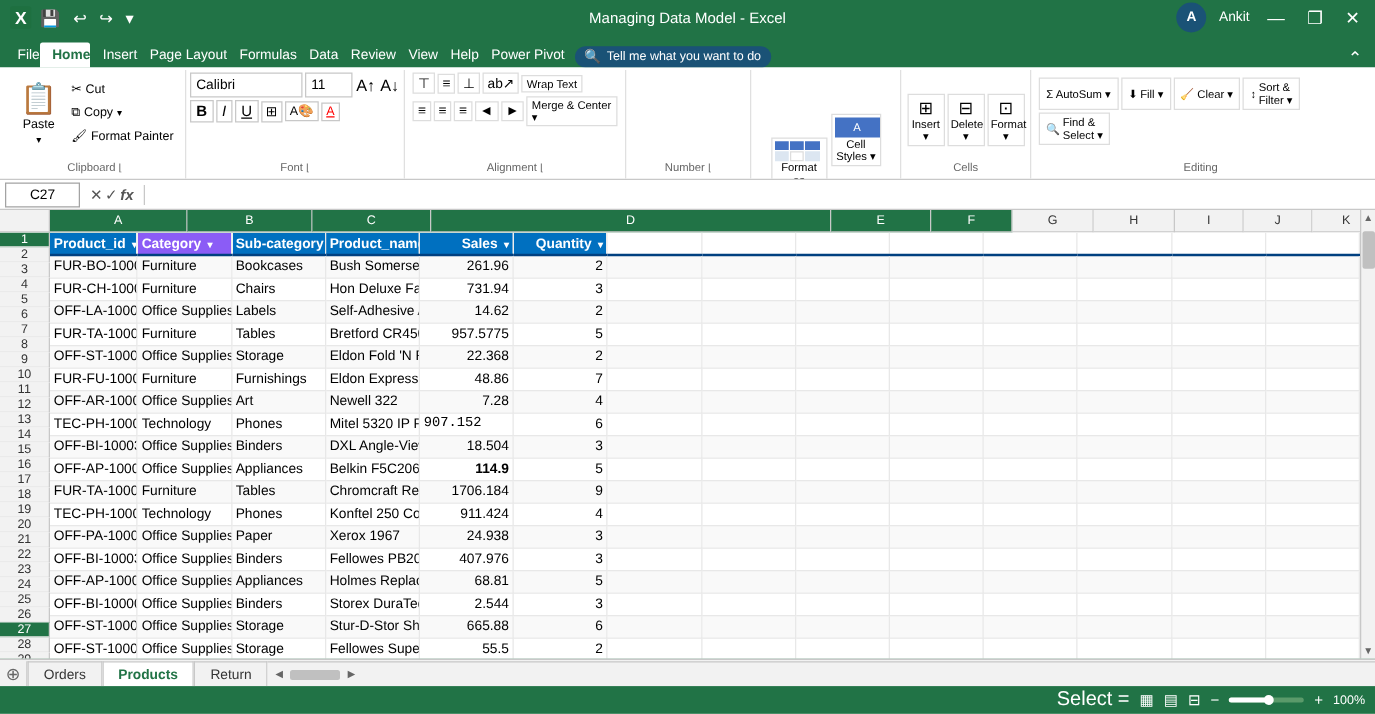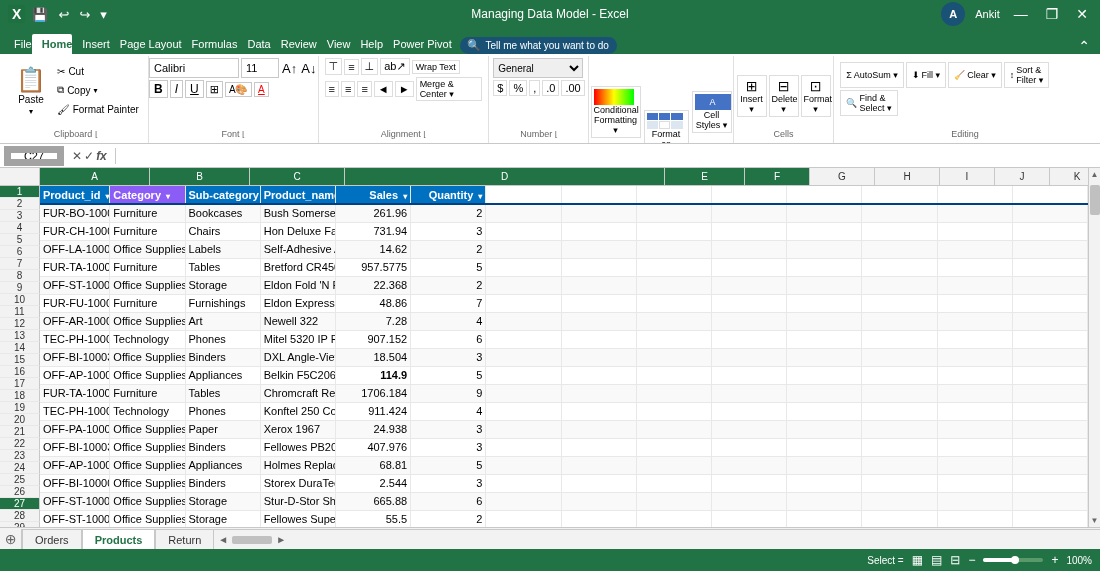--- a/index.html
+++ b/index.html
@@ -108,21 +108,21 @@
 
     
     .formula-bar {
       display: flex;
       align-items: center;
       border-bottom: 1px solid #c8c8c8;
       height: 24px;
       background: #fff;
     }
     .name-box {
-      border: 7px solid #a3a3a3;
+      border: 1px solid #a3a3a3;
       width: 60px;
       height: 20px;
       font-size: 11px;
       padding: 1px 4px;
       margin: 2px 4px;
       text-align: center;
     }
     .formula-btns { display: flex; gap: 2px; align-items: center; padding: 0 4px; font-size: 12px; color: #555; }
     .formula-input { flex: 1; border: none; font-size: 11px; padding: 0 4px; outline: none; }
     .col-header {
@@ -334,43 +334,25 @@
           <span style="cursor:pointer; border:1px solid #ddd; padding:1px 3px;">≡</span>
           <span style="cursor:pointer; border:1px solid #ddd; padding:1px 3px;">◄</span>
           <span style="cursor:pointer; border:1px solid #ddd; padding:1px 3px;">►</span>
           <span style="cursor:pointer; border:1px solid #ddd; padding:1px 3px; font-size:9px;">Merge &amp; Center ▾</span>
         </div>
       </div>
       <div class="ribbon-group-label">Alignment <span style="font-size:8px;">⌊</span></div>
     </div>
 
     <div class="ribbon-group" style="min-width:100px;">
-      <div style="display:flex; flex-direction:column; gap:2px; flex:1;">
-        <div>
-          <select style="width:90px; font-size:10px; height:20px; border:1px solid #c8c8c8;">
-            <option>General</option>
-          </select>
-        </div>
-        <div style="display:flex; gap:2px; align-items:center; font-size:11px;">
-          <span style="cursor:pointer; border:1px solid #ddd; padding:1px 3px;">$</span>
-          <span style="cursor:pointer; border:1px solid #ddd; padding:1px 3px;">%</span>
-          <span style="cursor:pointer; border:1px solid #ddd; padding:1px 3px;">,</span>
-          <span style="cursor:pointer; border:1px solid #ddd; padding:1px 3px;">.0</span>
-          <span style="cursor:pointer; border:1px solid #ddd; padding:1px 3px;">.00</span>
-        </div>
-      </div>
       <div class="ribbon-group-label">Number <span style="font-size:8px;">⌊</span></div>
     </div>
 
     <div class="ribbon-group" style="min-width:120px;">
       <div style="display:flex; gap:3px; align-items:center; flex:1; padding-top:4px;">
-        <div style="cursor:pointer; text-align:center; font-size:9px; padding:2px; border:1px solid #ddd; width:50px;">
-          <div style="background: linear-gradient(to right, #ff0000, #ffff00, #00ff00); width:40px; height:16px;"></div>
-          <div>Conditional<br>Formatting ▾</div>
-        </div>
         <div style="cursor:pointer; text-align:center; font-size:9px; padding:2px; border:1px solid #ddd; width:45px;margin-top:48px;">
           <div style="display:grid; grid-template-columns: repeat(3,1fr); gap:1px; width:36px; height:16px;">
             <div style="background:#4472c4;"></div>
               <div style="background:#4472c4;"></div>
               <div style="background:#4472c4;"></div>
             <div style="background:#dce6f1;"></div>
               <div style="background:#fff; border:1px solid #ddd;"></div>
               <div style="background:#dce6f1;"></div>
           </div>
           <div>Format as<br>Table ▾</div>
@@ -635,21 +617,21 @@
                   <td></td>
                   <td></td>
                   <td></td>
                   <td></td>
             </tr>
             <tr style="background:#f9f9f9;">
               <td>TEC-PH-10002275</td>
                   <td>Technology</td>
                   <td>Phones</td>
                   <td>Mitel 5320 IP Phone VoIP phone</td>
-                  <td style="text-align:right;">907.152</td>
+                  <td style="text-align:left;font-family:Liberation Mono, monospace;">907.152</td>
                   <td style="text-align:right;">6</td>
               <td></td>
                   <td></td>
                   <td></td>
                   <td></td>
                   <td></td>
                   <td></td>
                   <td></td>
                   <td></td>
             </tr>
@@ -838,21 +820,21 @@
       <div style="flex:1; display:flex; align-items:center; background:#f2f2f2; height:20px; border-top:1px solid #c8c8c8; padding-left:4px;">
         <span style="font-size:10px; cursor:pointer; color:#666;">◄</span>
         <div style="height:8px; width:40px; background:#c0c0c0; border-radius:2px; margin:0 4px;"></div>
         <span style="font-size:10px; cursor:pointer; color:#666;">►</span>
       </div>
     </div>
 
     <div style="display:flex; align-items:center; justify-content:space-between; height:22px; background:#217346; padding:0 8px;">
       <span style="color:#fff; font-size:10px;"></span>
       <div style="display:flex; align-items:center; gap:8px;">
-        <span style="color:#fff; font-size:10px;">Select =</span>
+        <span style="color:#fff; font-size:16px;">Select =</span>
         <span style="color:#fff; font-size:12px; cursor:pointer;">▦</span>
         <span style="color:#fff; font-size:12px; cursor:pointer;">▤</span>
         <span style="color:#fff; font-size:12px; cursor:pointer;">⊟</span>
         <span style="color:#fff; font-size:12px; cursor:pointer;">−</span>
         <div style="width:60px; height:4px; background:#5a9a6a; border-radius:2px; position:relative;">
           <div style="width:30px; height:4px; background:#fff; border-radius:2px;"></div>
           <div style="width:8px; height:8px; background:#fff; border-radius:50%; position:absolute; left:28px; top:-2px;"></div>
         </div>
         <span style="color:#fff; font-size:12px; cursor:pointer;">+</span>
         <span style="color:#fff; font-size:10px;">100%</span>

